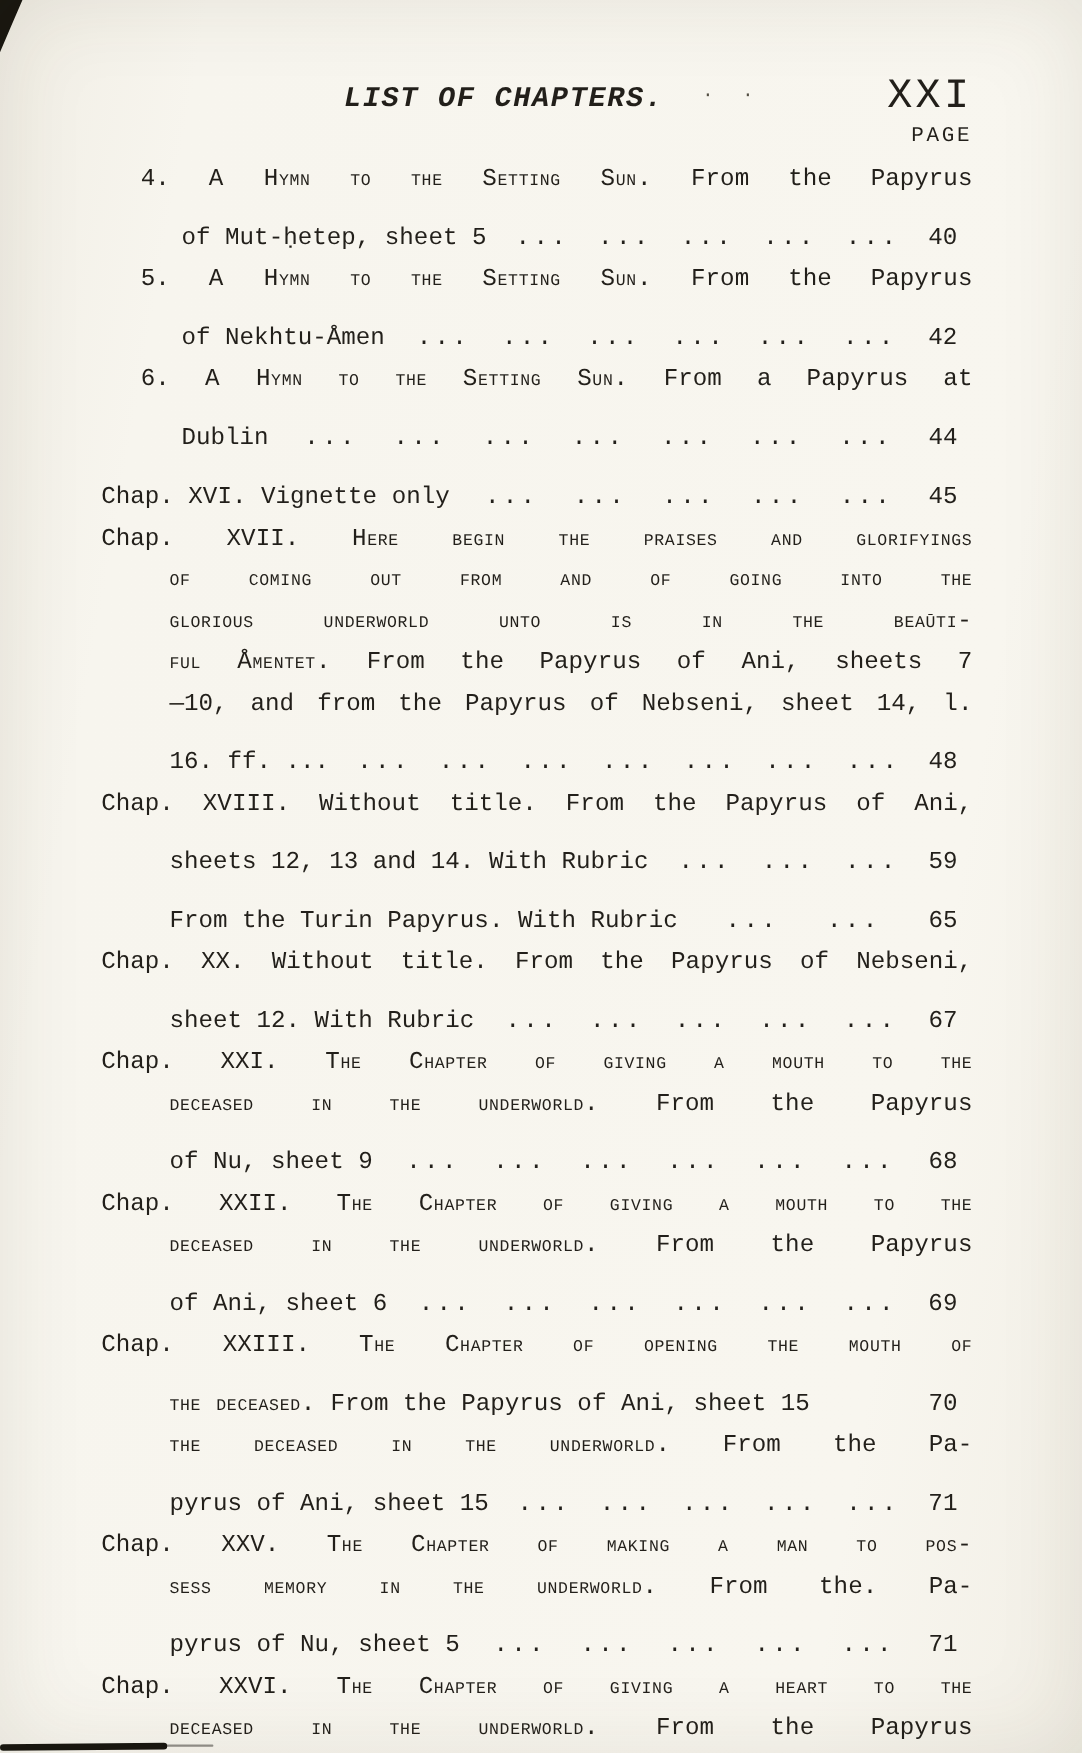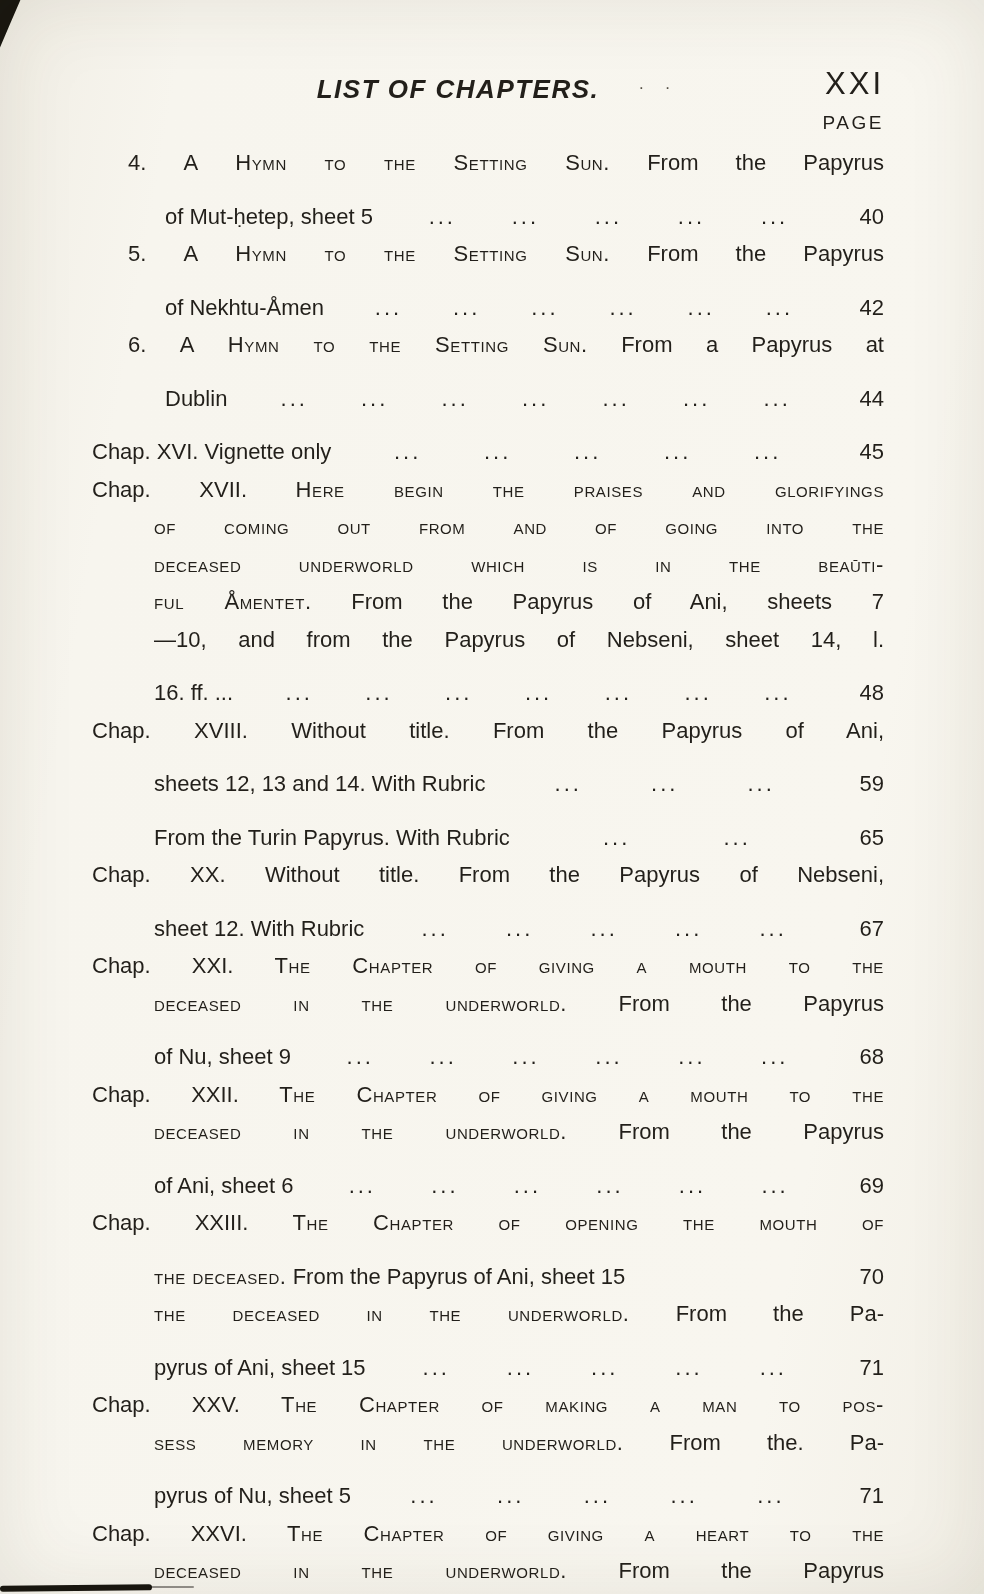--- a/index.html
+++ b/index.html
@@ -4,21 +4,21 @@
 <style>
   * { box-sizing: border-box; }
   html, body { margin: 0; padding: 0; background: #e9e6dc; }
   .page {
     position: relative;
     width: 984px;
     height: 1594px;
     margin: 0;
     background: linear-gradient(100deg, #f1eee5 0%, #f7f5ee 15%, #f8f6ef 80%, #f2efe6 100%);
     color: var(--ink, #221f1a);
-    font-family: Liberation Sans, sans-serif;
+    font-family: Liberation Mono, monospace;
     padding: 66px 100px 0 92px;
     overflow: hidden;
   }
   .page::after {
     content: "";
     position: absolute;
     inset: 0;
     box-shadow: inset 0 0 80px rgba(70, 58, 34, 0.10);
     pointer-events: none;
   }
@@ -30,32 +30,32 @@
     font-weight: bold;
     font-size: 26px;
     letter-spacing: 1.5px;
   }
   .title-sep {
     position: absolute; left: 69%; top: 12px;
     font-size: 17px; color: #555045; letter-spacing: 8px;
   }
   .folio {
     position: absolute; right: 0; top: 0;
-    font-size: 31px; letter-spacing: 3px;
+    font-size: 38px; letter-spacing: 3px;
   }
   .page-label-row { text-align: right; height: 32px; }
   .page-label { font-size: 19px; letter-spacing: 2.5px; text-align: center; }
   .toc { margin-top: 0; }
   .line { line-height: 37.5px; font-size: 22px; }
   .line.fill { text-align: justify; text-align-last: justify; }
   .line.leader { display: flex; justify-content: space-between; align-items: baseline; }
   .line.leader .line-text { white-space: pre; margin-top: 16px; }
   .sc { font-variant: small-caps; letter-spacing: 0.6px; }
   .dots { letter-spacing: 3px; }
-  .pagenum { min-width: 40px; text-align: right; }
+  .pagenum { min-width: 40px; }
 
   .entry.numbered .line.first { padding-left: 36px; }
   .entry.numbered .line.cont  { padding-left: 73px; }
   .entry.chapter  .line.first { padding-left: 0; }
   .entry.chapter  .line.cont  { padding-left: 62px; }
 
   .artifact { position: absolute; background: #17150f; }
   .corner-tl {
     left: 0; top: 0; width: 24px; height: 50px;
     clip-path: polygon(0 0, 85% 0, 40% 50%, 0 95%);
@@ -134,21 +134,21 @@
           <span class="dots">...</span>
           <span class="dots">...</span>
           <span class="dots">...</span>
           <span class="dots">...</span>
           <span class="pagenum">45</span>
         </div>
       </div>
       <div class="entry chapter">
         <div class="line first fill"><span class="line-text"><span>Chap. XVII. </span><span class="sc">Here begin the praises and glorifyings</span></span></div>
         <div class="line cont fill"><span class="line-text"><span class="sc">of coming out from and of going into the</span></span></div>
-        <div class="line cont fill"><span class="line-text"><span class="sc">deceased underworld which is in the beaūti-</span></span></div>
+        <div class="line cont fill"><span class="line-text"><span class="sc">glorious underworld unto is in the beaūti-</span></span></div>
         <div class="line cont fill"><span class="line-text"><span class="sc">ful Åmentet.</span><span> From the Papyrus of Ani, sheets 7</span></span></div>
         <div class="line cont fill"><span class="line-text"><span>—10, and from the Papyrus of Nebseni, sheet 14, l.</span></span></div>
         <div class="line cont leader">
           <span class="line-text"><span>16. ff. ...</span></span>
           <span class="dots">...</span>
           <span class="dots">...</span>
           <span class="dots">...</span>
           <span class="dots">...</span>
           <span class="dots">...</span>
           <span class="dots">...</span>

